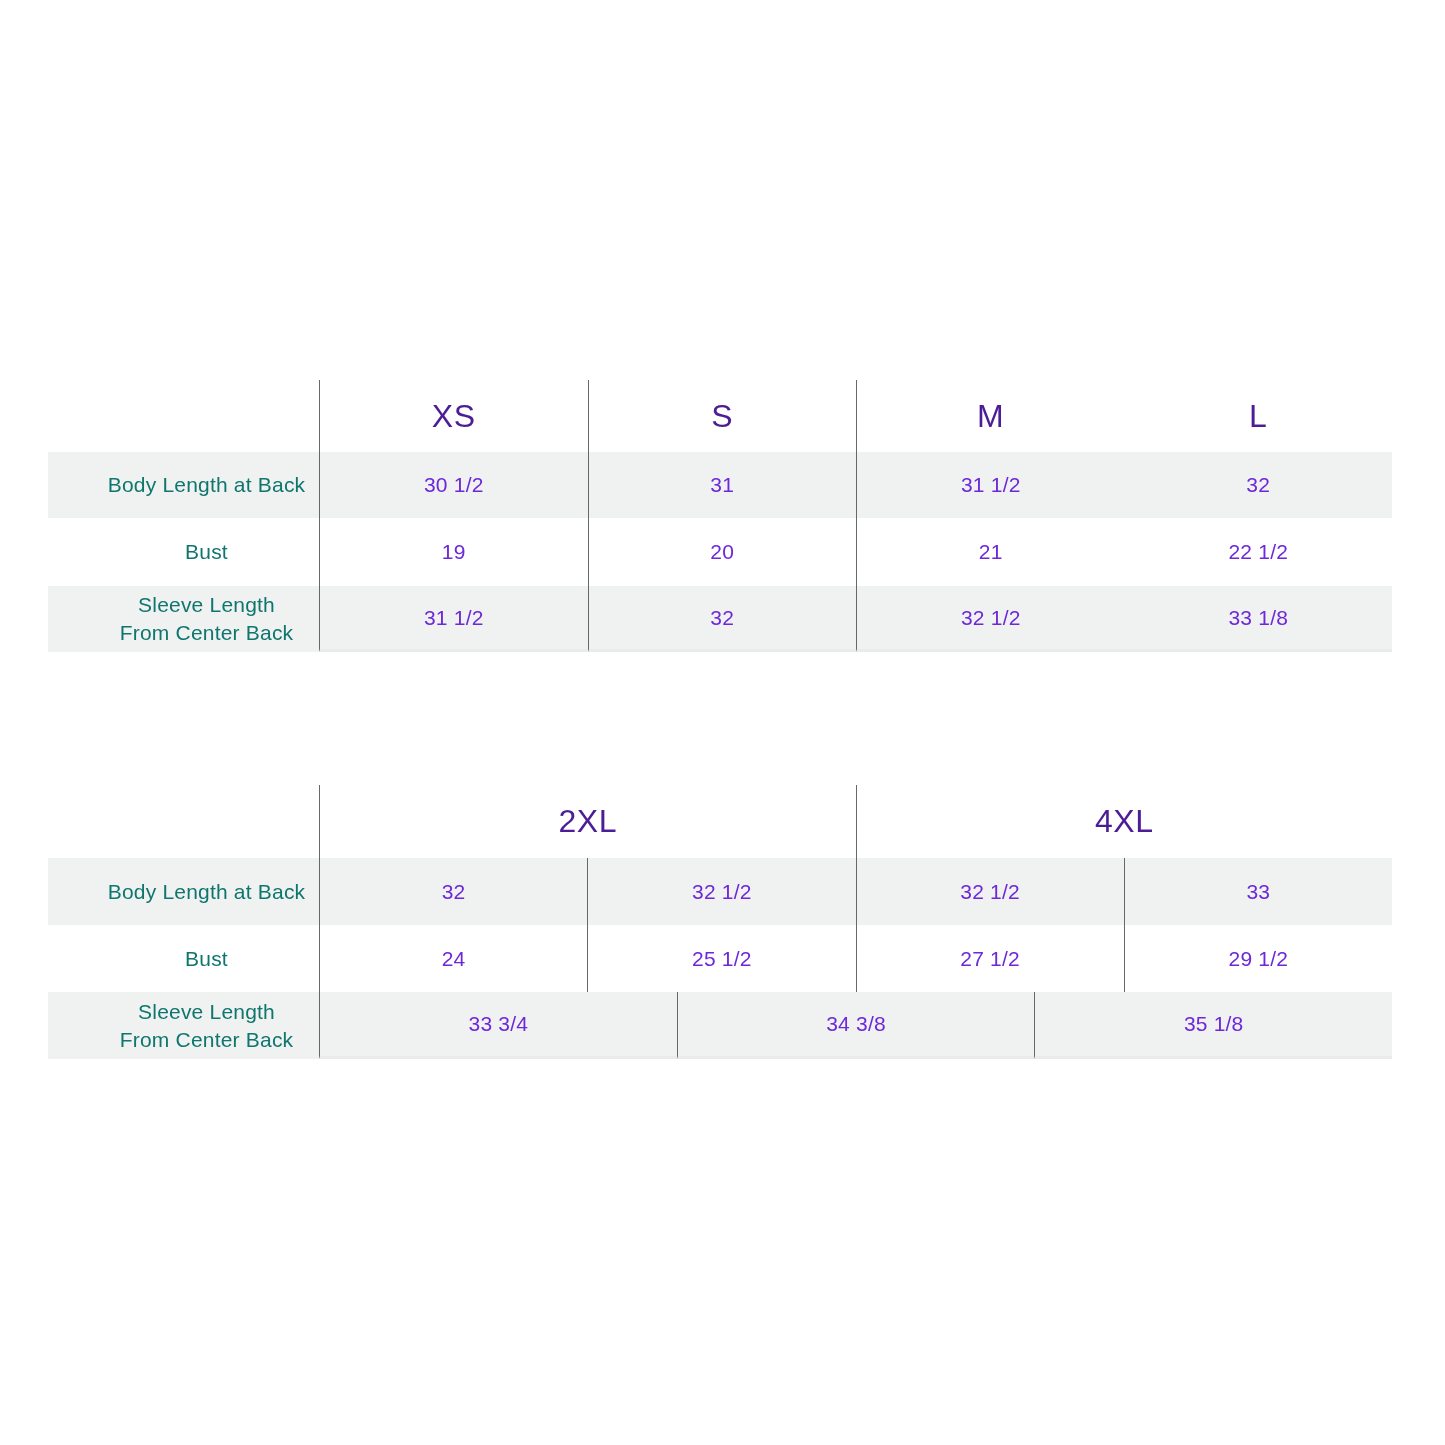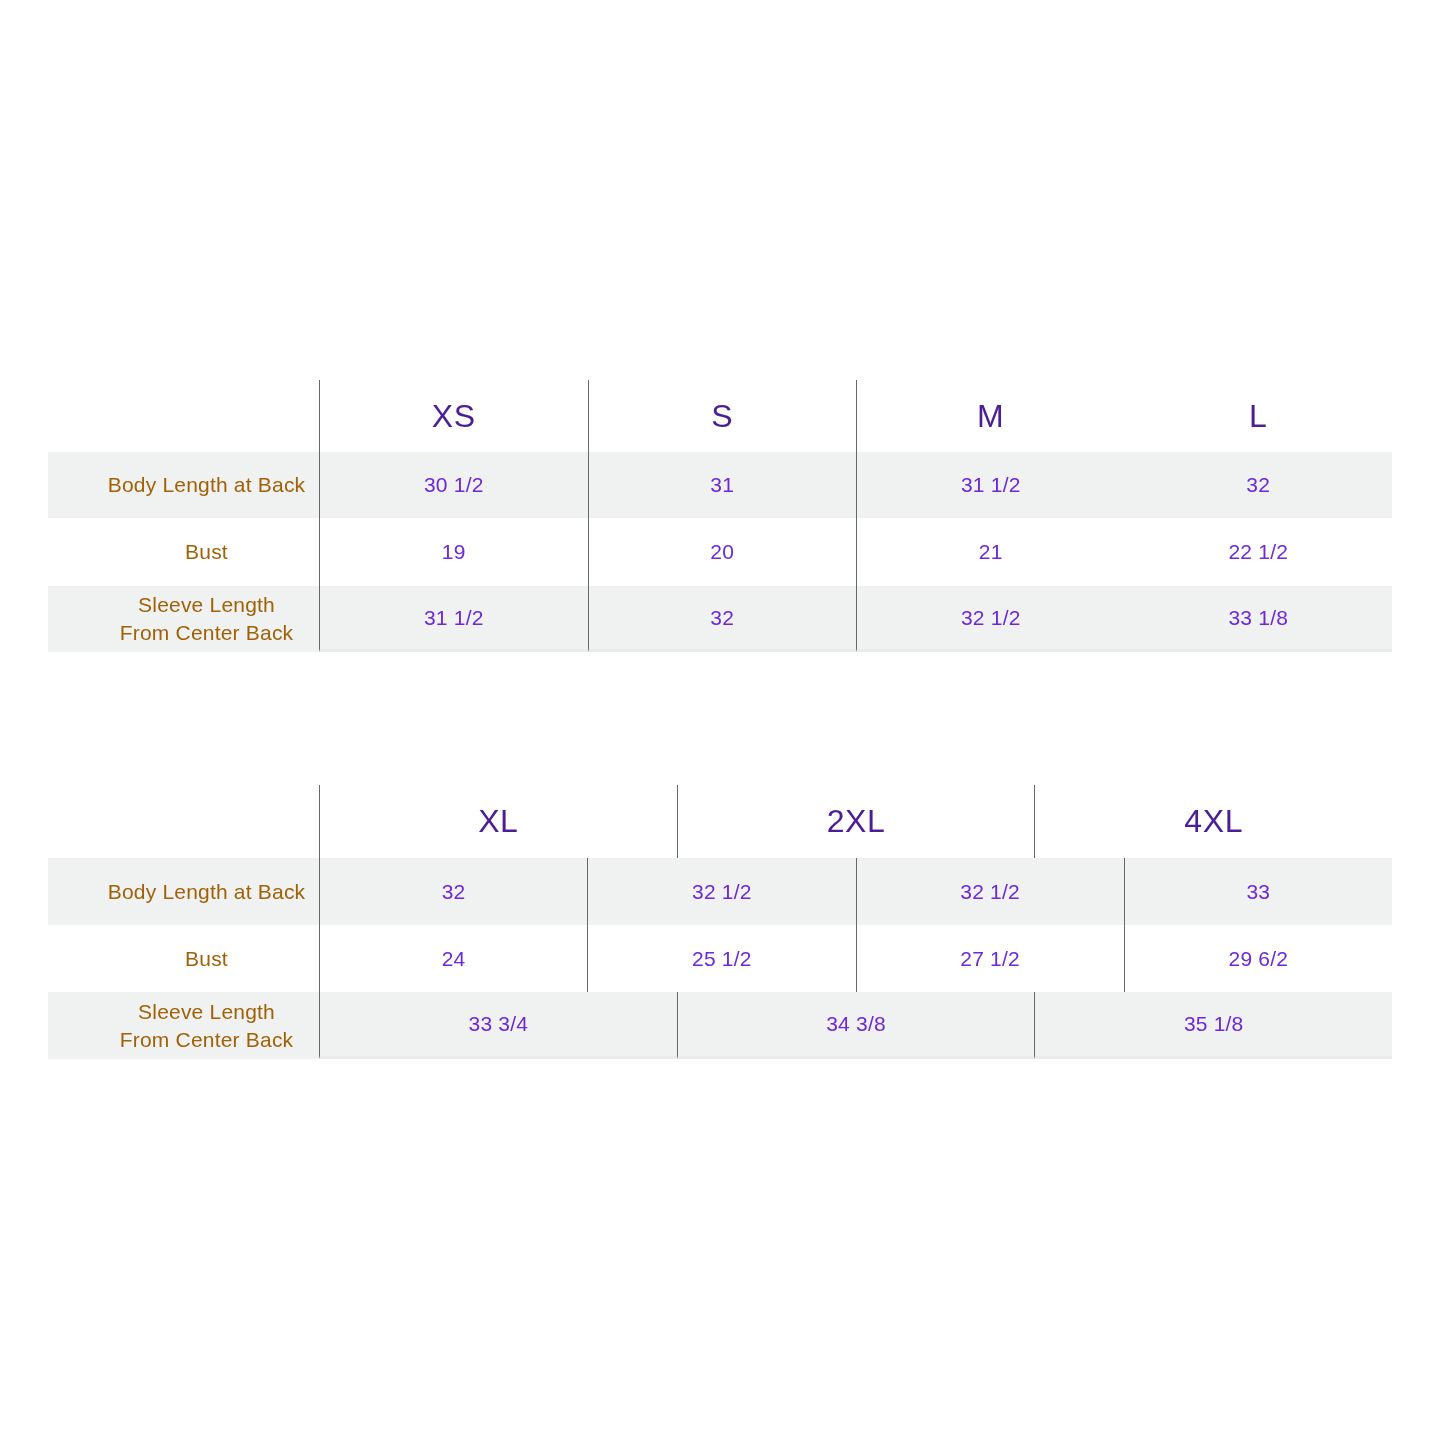--- a/index.html
+++ b/index.html
@@ -43,21 +43,21 @@
     align-items: center;
     justify-content: center;
     box-sizing: border-box;
     text-align: center;
   }
   .lbl {
     width: 271px;
     flex: 0 0 271px;
     font-size: 21px;
     line-height: 28px;
-    color: #a16207;
+    color: #0f766e;
     letter-spacing: 0.2px;
     padding-left: 46px;
   }
   .val {
     flex: 1 1 0;
     font-size: 21px;
     color: #6d28d9;
     letter-spacing: 0.2px;
   }
   .hd {
@@ -114,21 +114,20 @@
       <div class="cell val d">31 1/2</div>
       <div class="cell val d">32</div>
       <div class="cell val d">32 1/2</div>
       <div class="cell val">33 1/8</div>
     </div>
   </section>
 
   <section class="size-table table-bottom">
     <div class="row head-row">
       <div class="cell lbl"></div>
-      <div class="cell val hd d">XL</div>
       <div class="cell val hd d">2XL</div>
       <div class="cell val hd d">4XL</div>
     </div>
 
     <div class="row r1 stripe">
       <div class="cell lbl">
         <div>Body Length at Back</div>
         <div></div>
       </div>
       <div class="cell val d">32</div>
@@ -138,21 +137,21 @@
     </div>
 
     <div class="row r2">
       <div class="cell lbl">
         <div>Bust</div>
         <div></div>
       </div>
       <div class="cell val d">24</div>
       <div class="cell val d">25 1/2</div>
       <div class="cell val d">27 1/2</div>
-      <div class="cell val d">29 6/2</div>
+      <div class="cell val d">29 1/2</div>
     </div>
 
     <div class="row r3 stripe">
       <div class="cell lbl">
         <div>Sleeve Length</div>
         <div>From Center Back</div>
       </div>
       <div class="cell val d">33 3/4</div>
       <div class="cell val d">34 3/8</div>
       <div class="cell val d">35 1/8</div>

